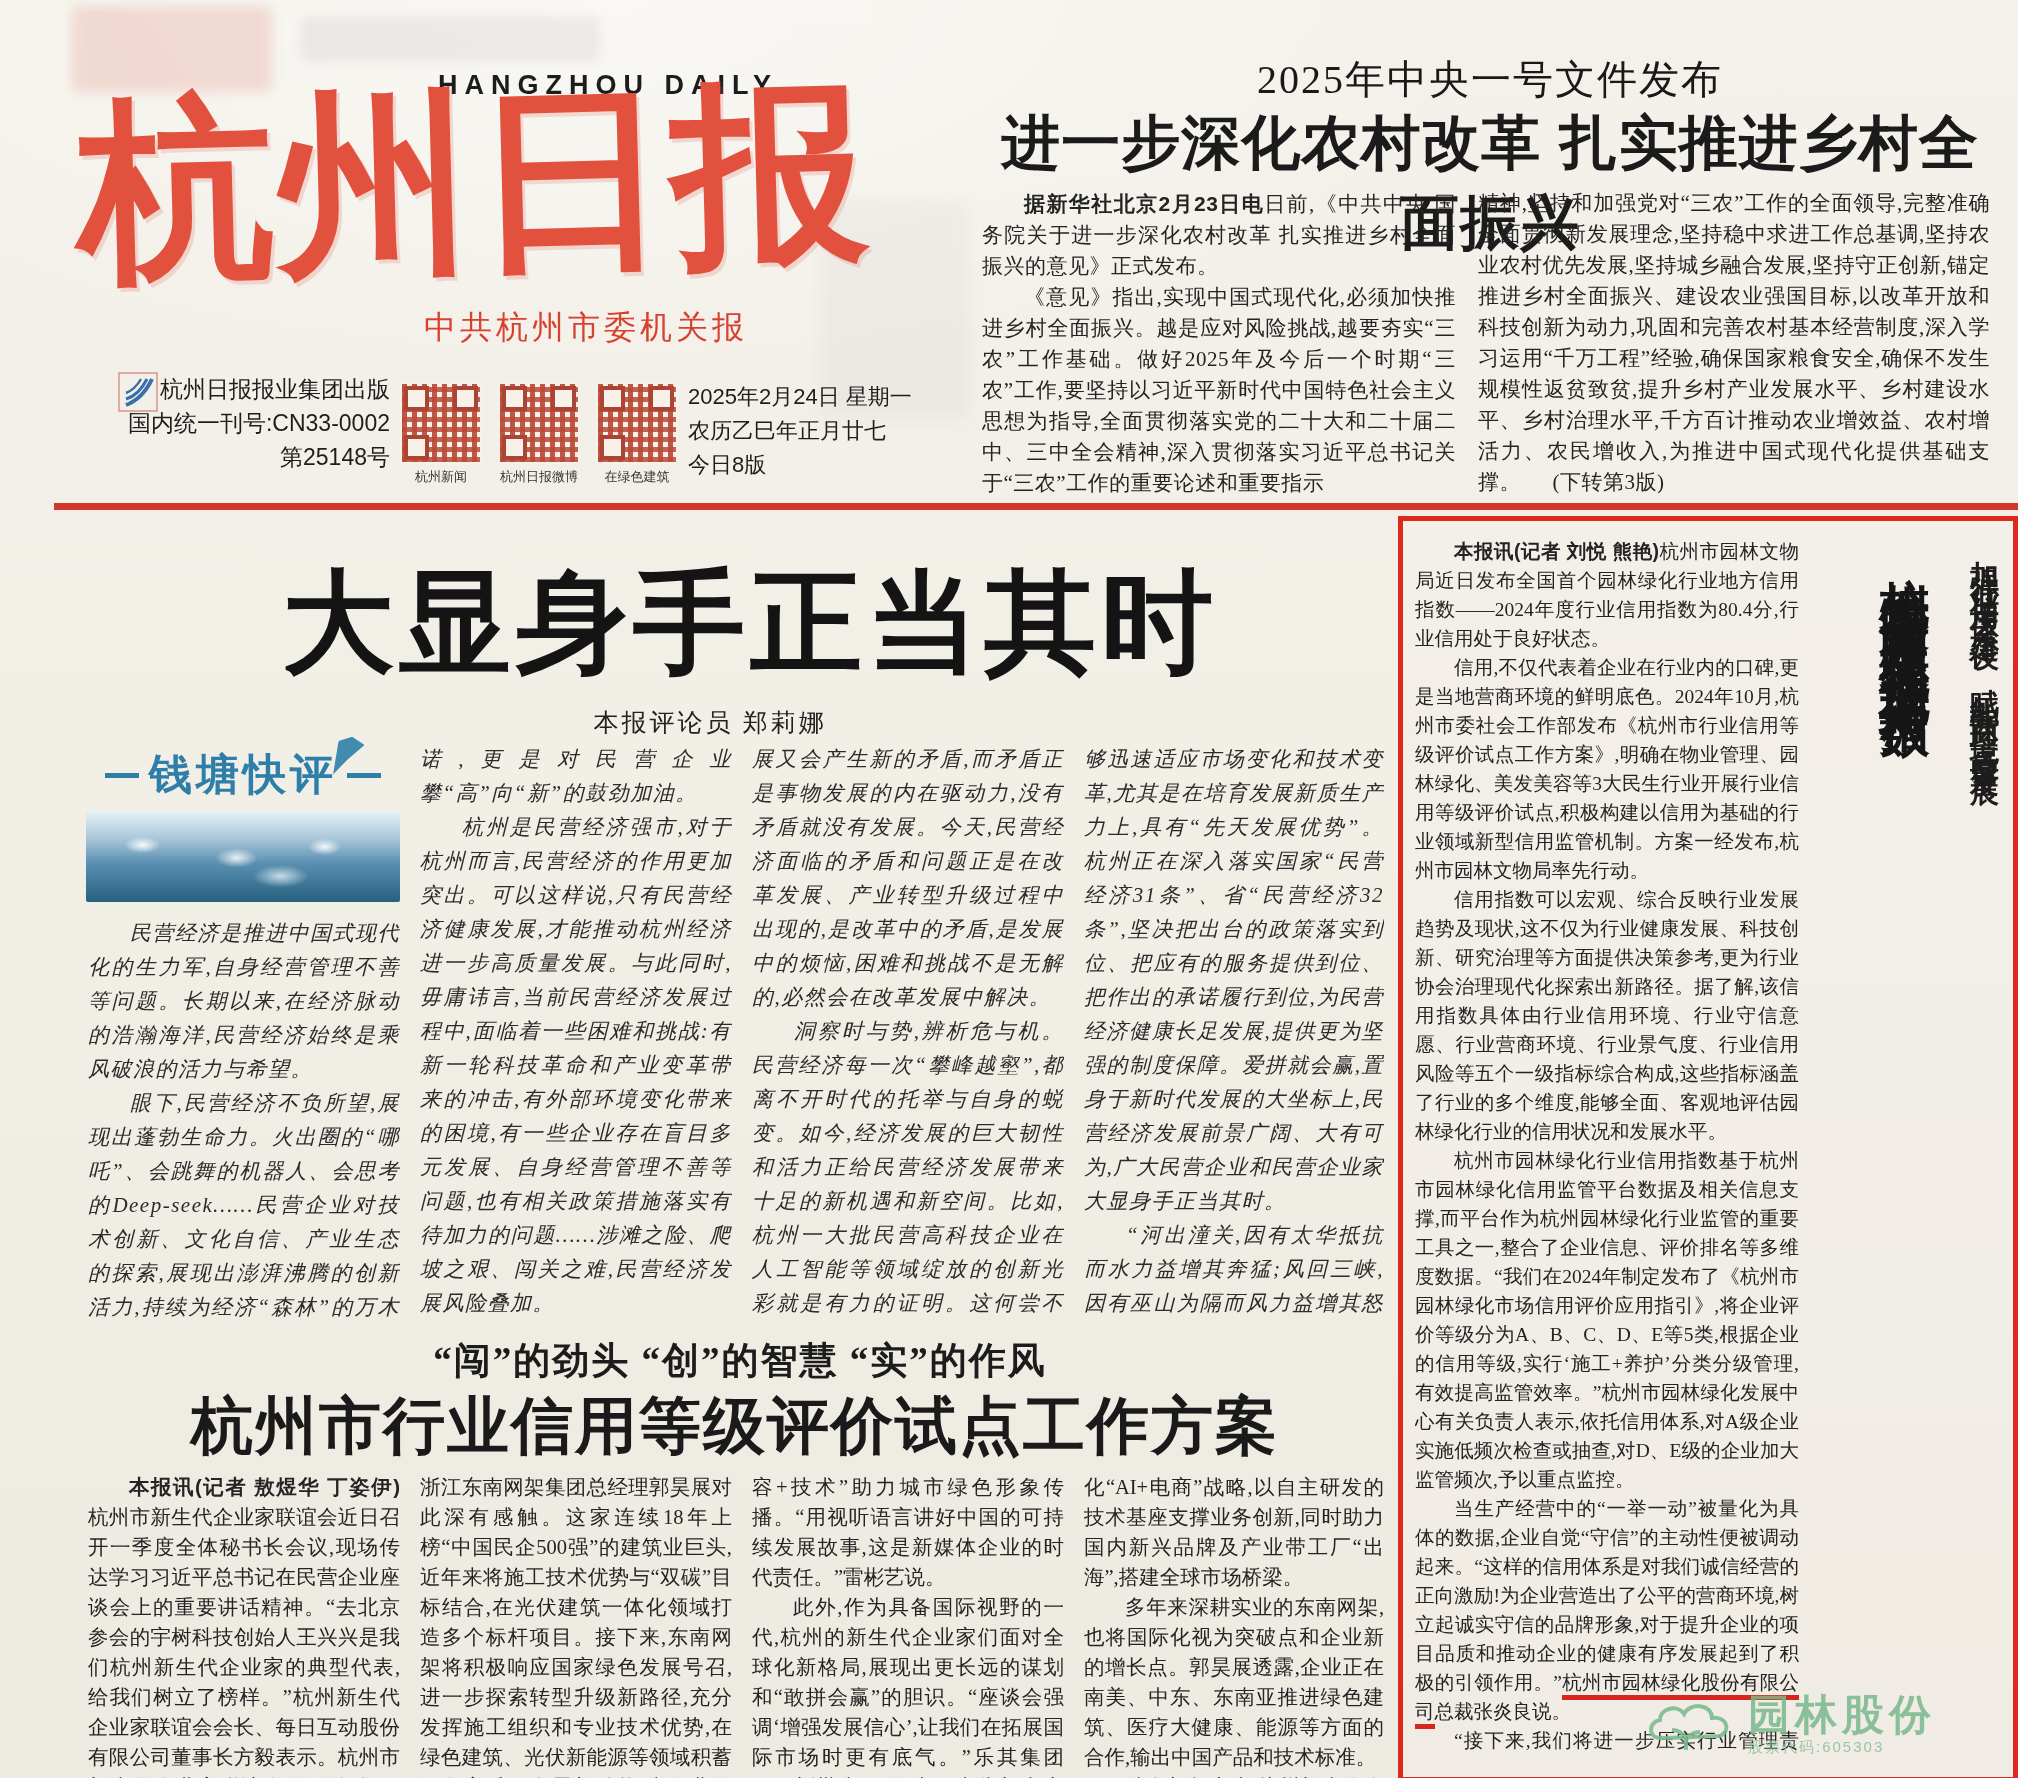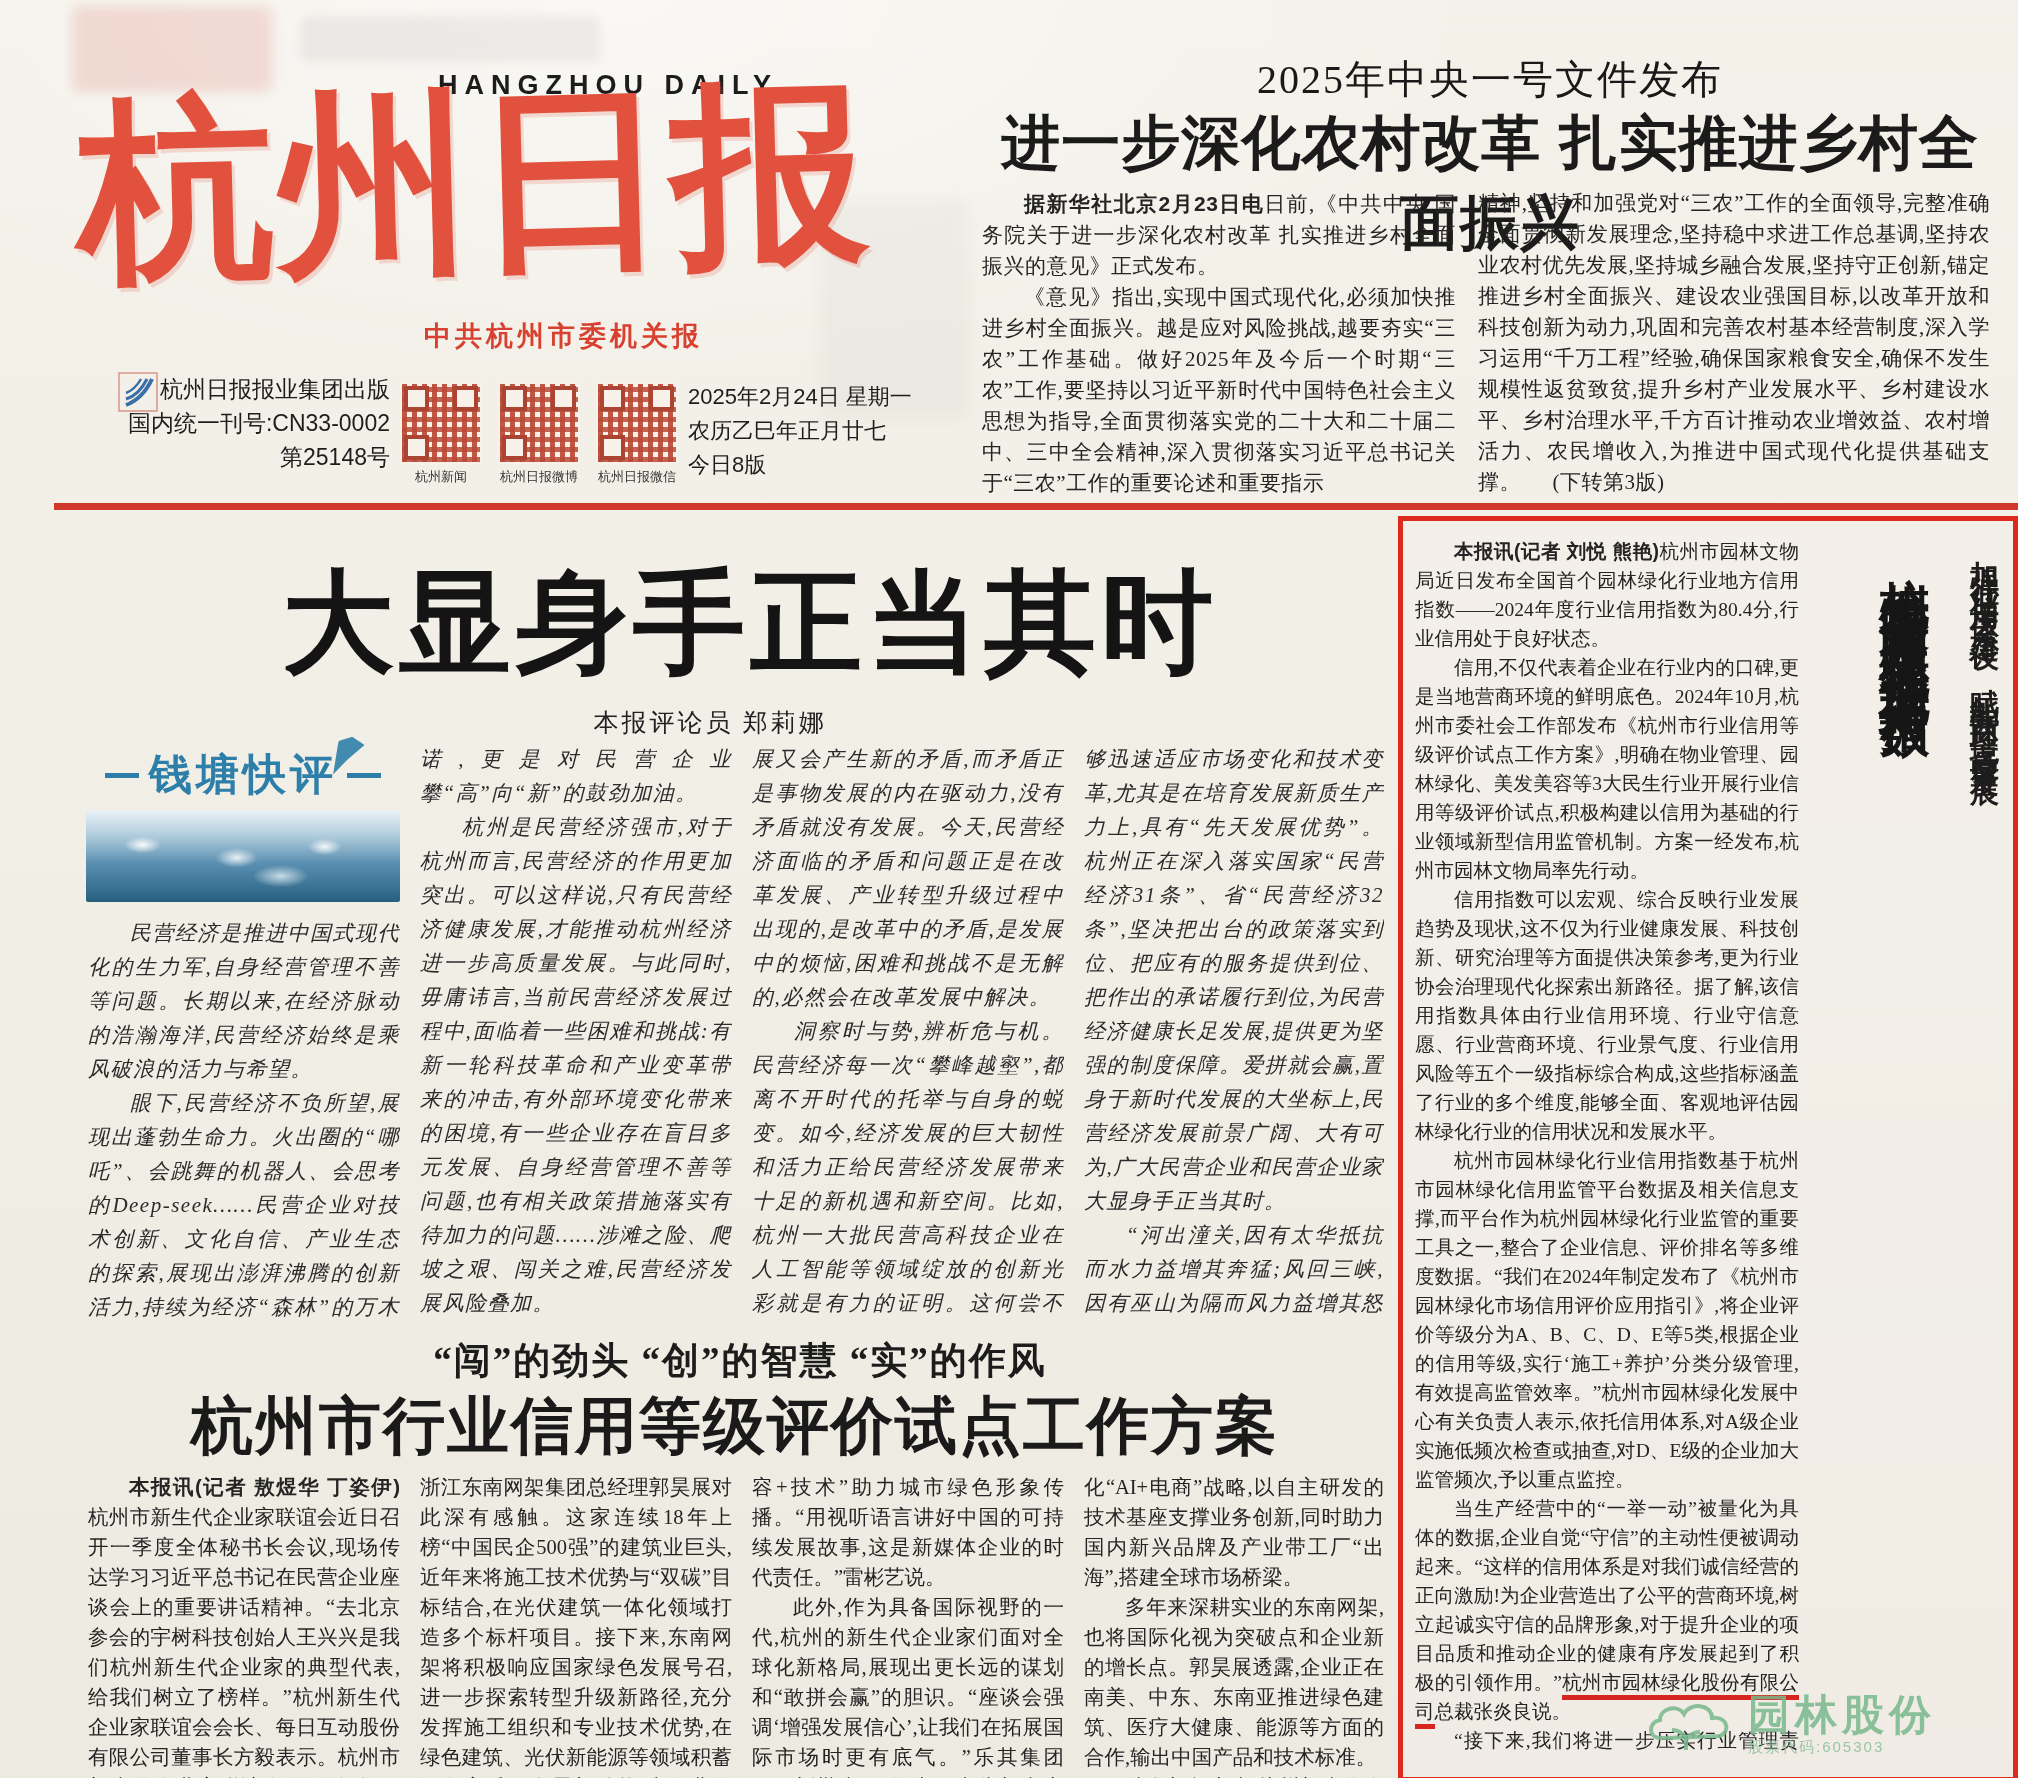--- a/index.html
+++ b/index.html
@@ -14,21 +14,21 @@
   .col{position:absolute;text-align:justify;overflow:hidden;}
   .para{margin:0;text-indent:2em;}
   .para.cont{text-indent:0;}
   .bleed{position:absolute;border-radius:8px;pointer-events:none;}
 
   
   .mh-en{left:418px;top:70px;width:360px;font-size:27px;letter-spacing:7px;font-weight:600;color:#1c1c1c;text-align:right;}
   .mh-cn{left:78px;top:48px;width:850px;height:270px;font-size:196px;line-height:270px;font-weight:700;
          color:#e1513e;letter-spacing:2px;transform:rotate(-1.5deg);
          text-shadow:3px 4px 0 rgba(224,81,62,.18);white-space:nowrap;}
-  .mh-organ{left:424px;top:318px;font-size:27px;letter-spacing:4px;color:#d8402f;font-weight:700;}
+  .mh-organ{left:424px;top:306px;font-size:32px;letter-spacing:4px;color:#d8402f;font-weight:400;}
   .mh-info{left:118px;top:372px;width:272px;text-align:right;font-size:23px;line-height:34px;color:#1d1d1d;}
   .qr{position:absolute;width:78px;height:78px;background:
        repeating-linear-gradient(0deg,rgba(185,74,56,.85) 0 5px,transparent 5px 10px),
        repeating-linear-gradient(90deg,#c05744 0 5px,#f8f1ea 5px 10px);
       outline:2px solid #f8f1ea;}
   .qr i{position:absolute;width:17px;height:17px;border:4px solid #ab4433;background:#f8f1ea;}
   .qr i.tl{left:2px;top:2px;} .qr i.tr{right:2px;top:2px;} .qr i.bl{left:2px;bottom:2px;}
   .qr-cap{position:absolute;width:120px;text-align:center;font-size:13px;color:#333;}
   .mh-date{left:688px;top:380px;font-size:22px;line-height:34px;color:#1d1d1d;white-space:nowrap;}
   .redrule{left:54px;top:503px;width:1964px;height:7px;background:#cf382b;}
@@ -115,21 +115,21 @@
       <i class="tr"></i>
       <i class="bl"></i>
     </div>
   <div class="qr" style="left:598px;top:384px;">
       <i class="tl"></i>
       <i class="tr"></i>
       <i class="bl"></i>
     </div>
   <div class="qr-cap sans" style="left:381px;top:468px;">杭州新闻</div>
   <div class="qr-cap sans" style="left:479px;top:468px;">杭州日报微博</div>
-  <div class="qr-cap sans" style="left:577px;top:468px;">杭州日报微信</div>
+  <div class="qr-cap sans" style="left:577px;top:468px;">在绿色建筑</div>
 
   <div class="abs mh-date sans">
     <div>2025年2月24日 星期一</div>
     <div>农历乙巳年正月廿七</div>
     <div>今日8版</div>
   </div>
 
   <div class="abs redrule"></div>
 
   <div class="abs ta-kicker center">2025年中央一号文件发布</div>

